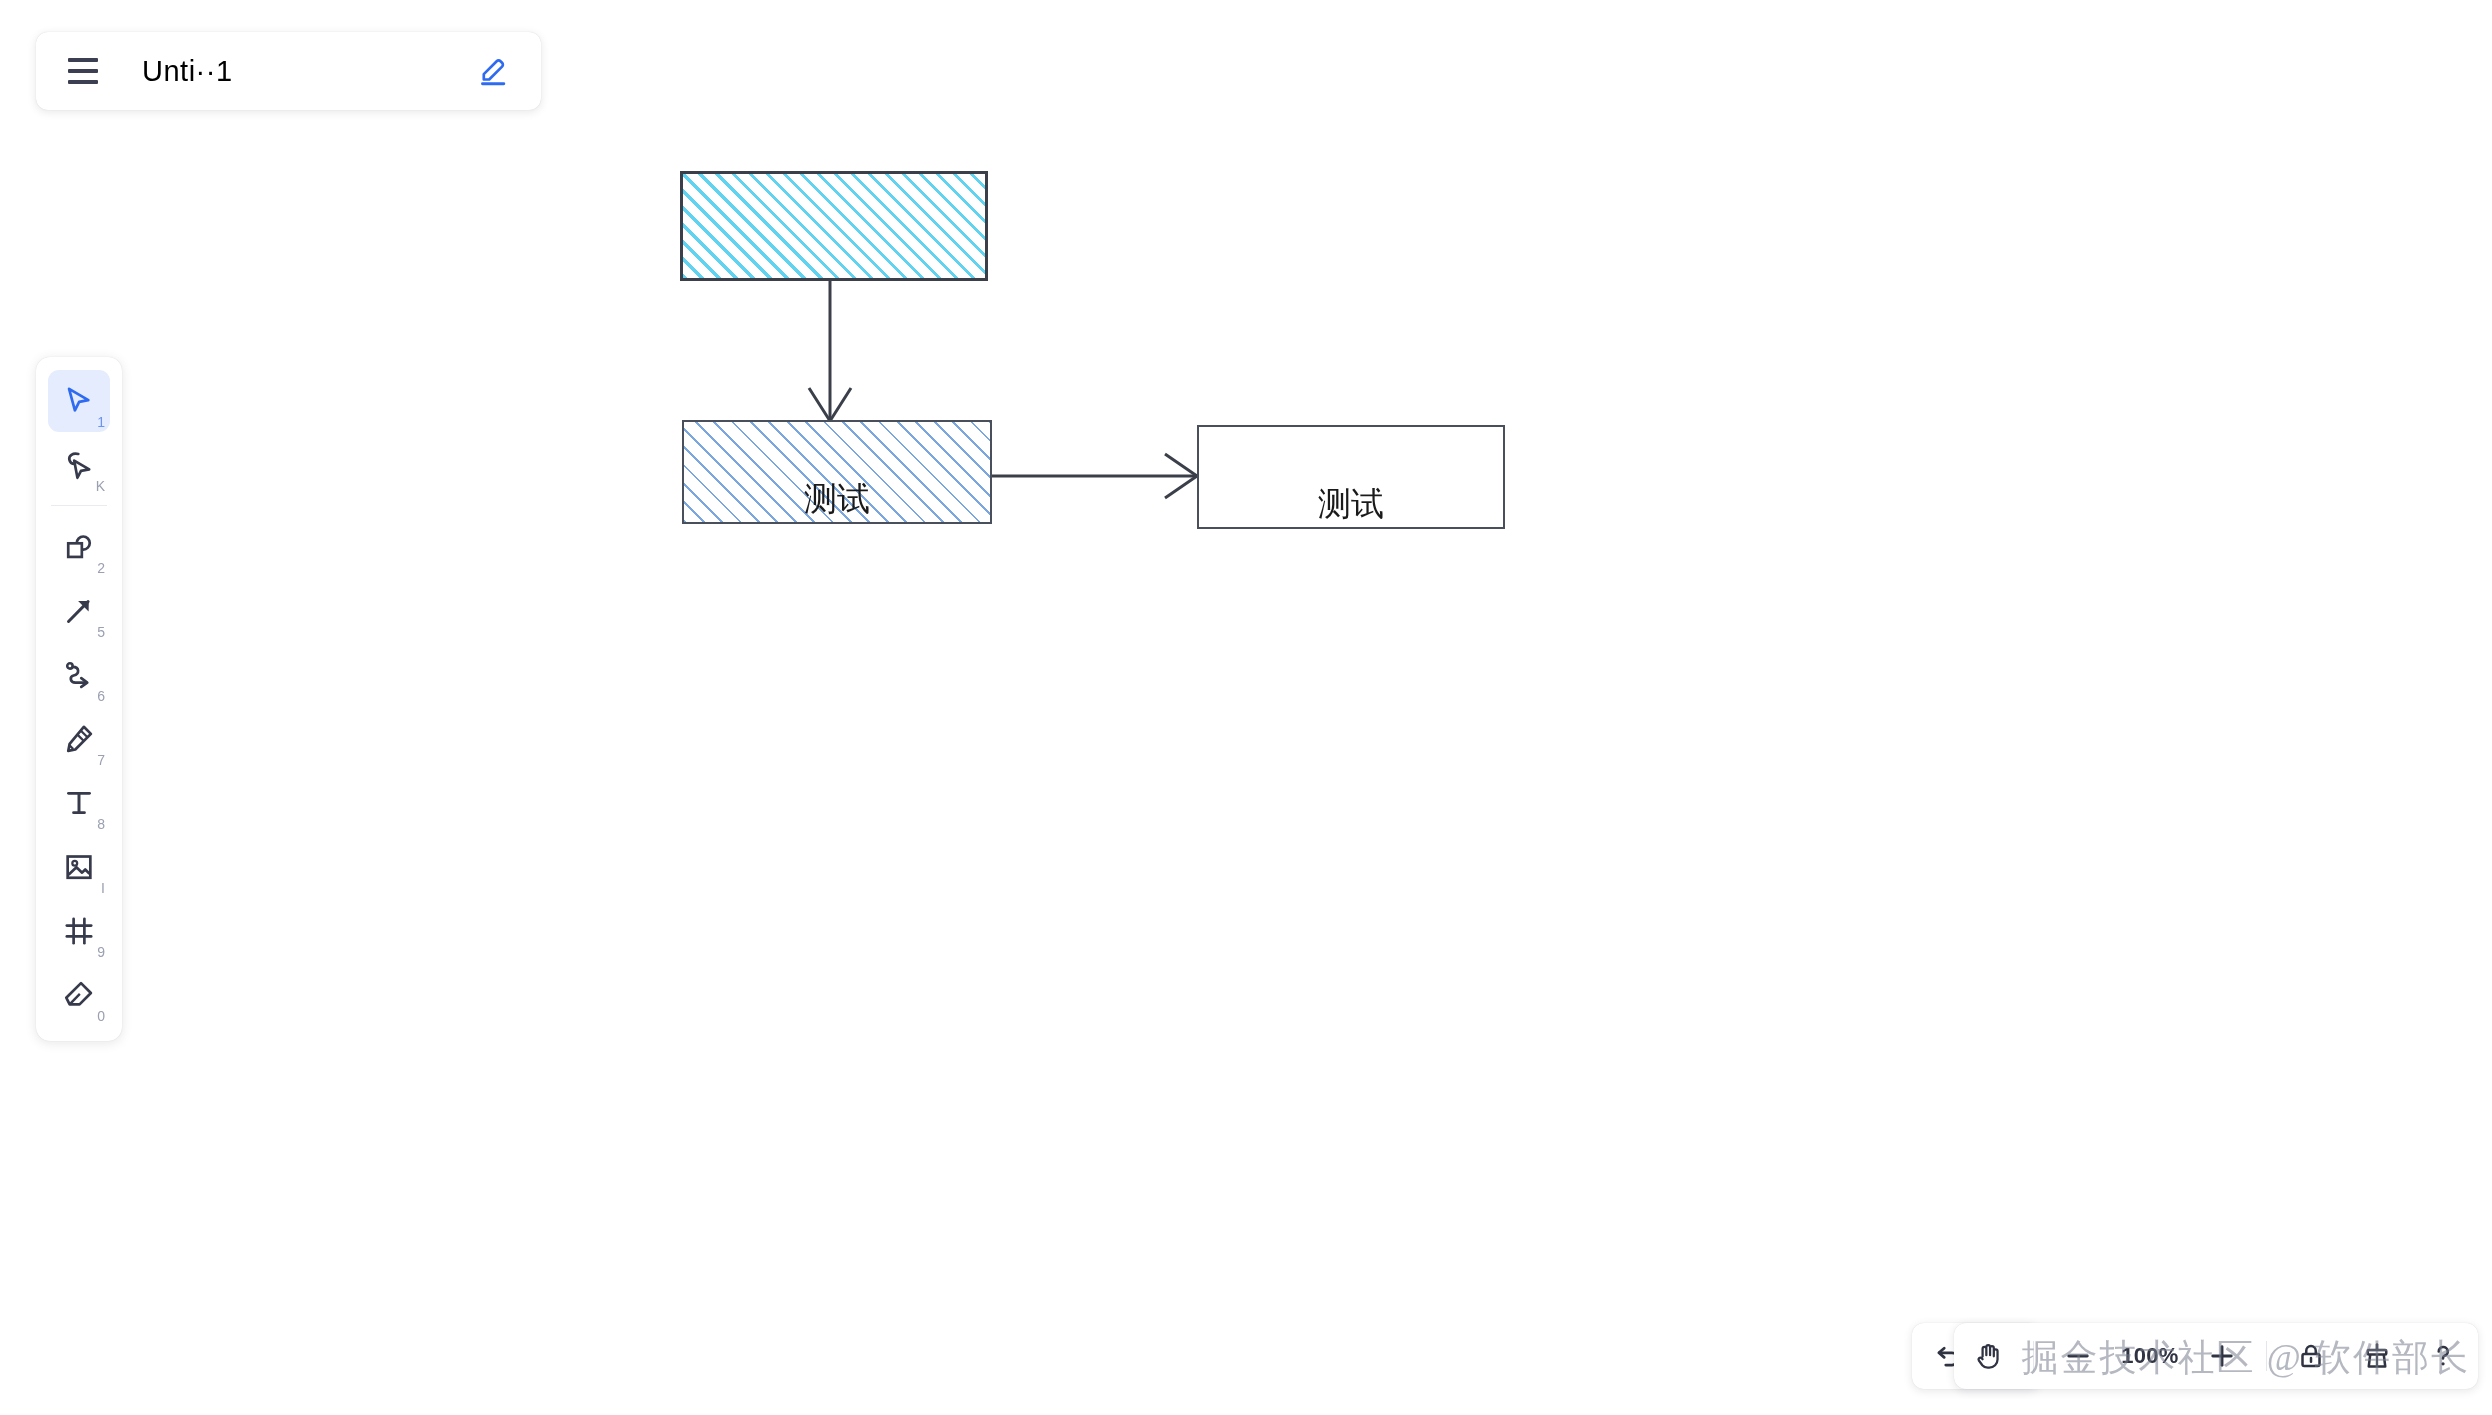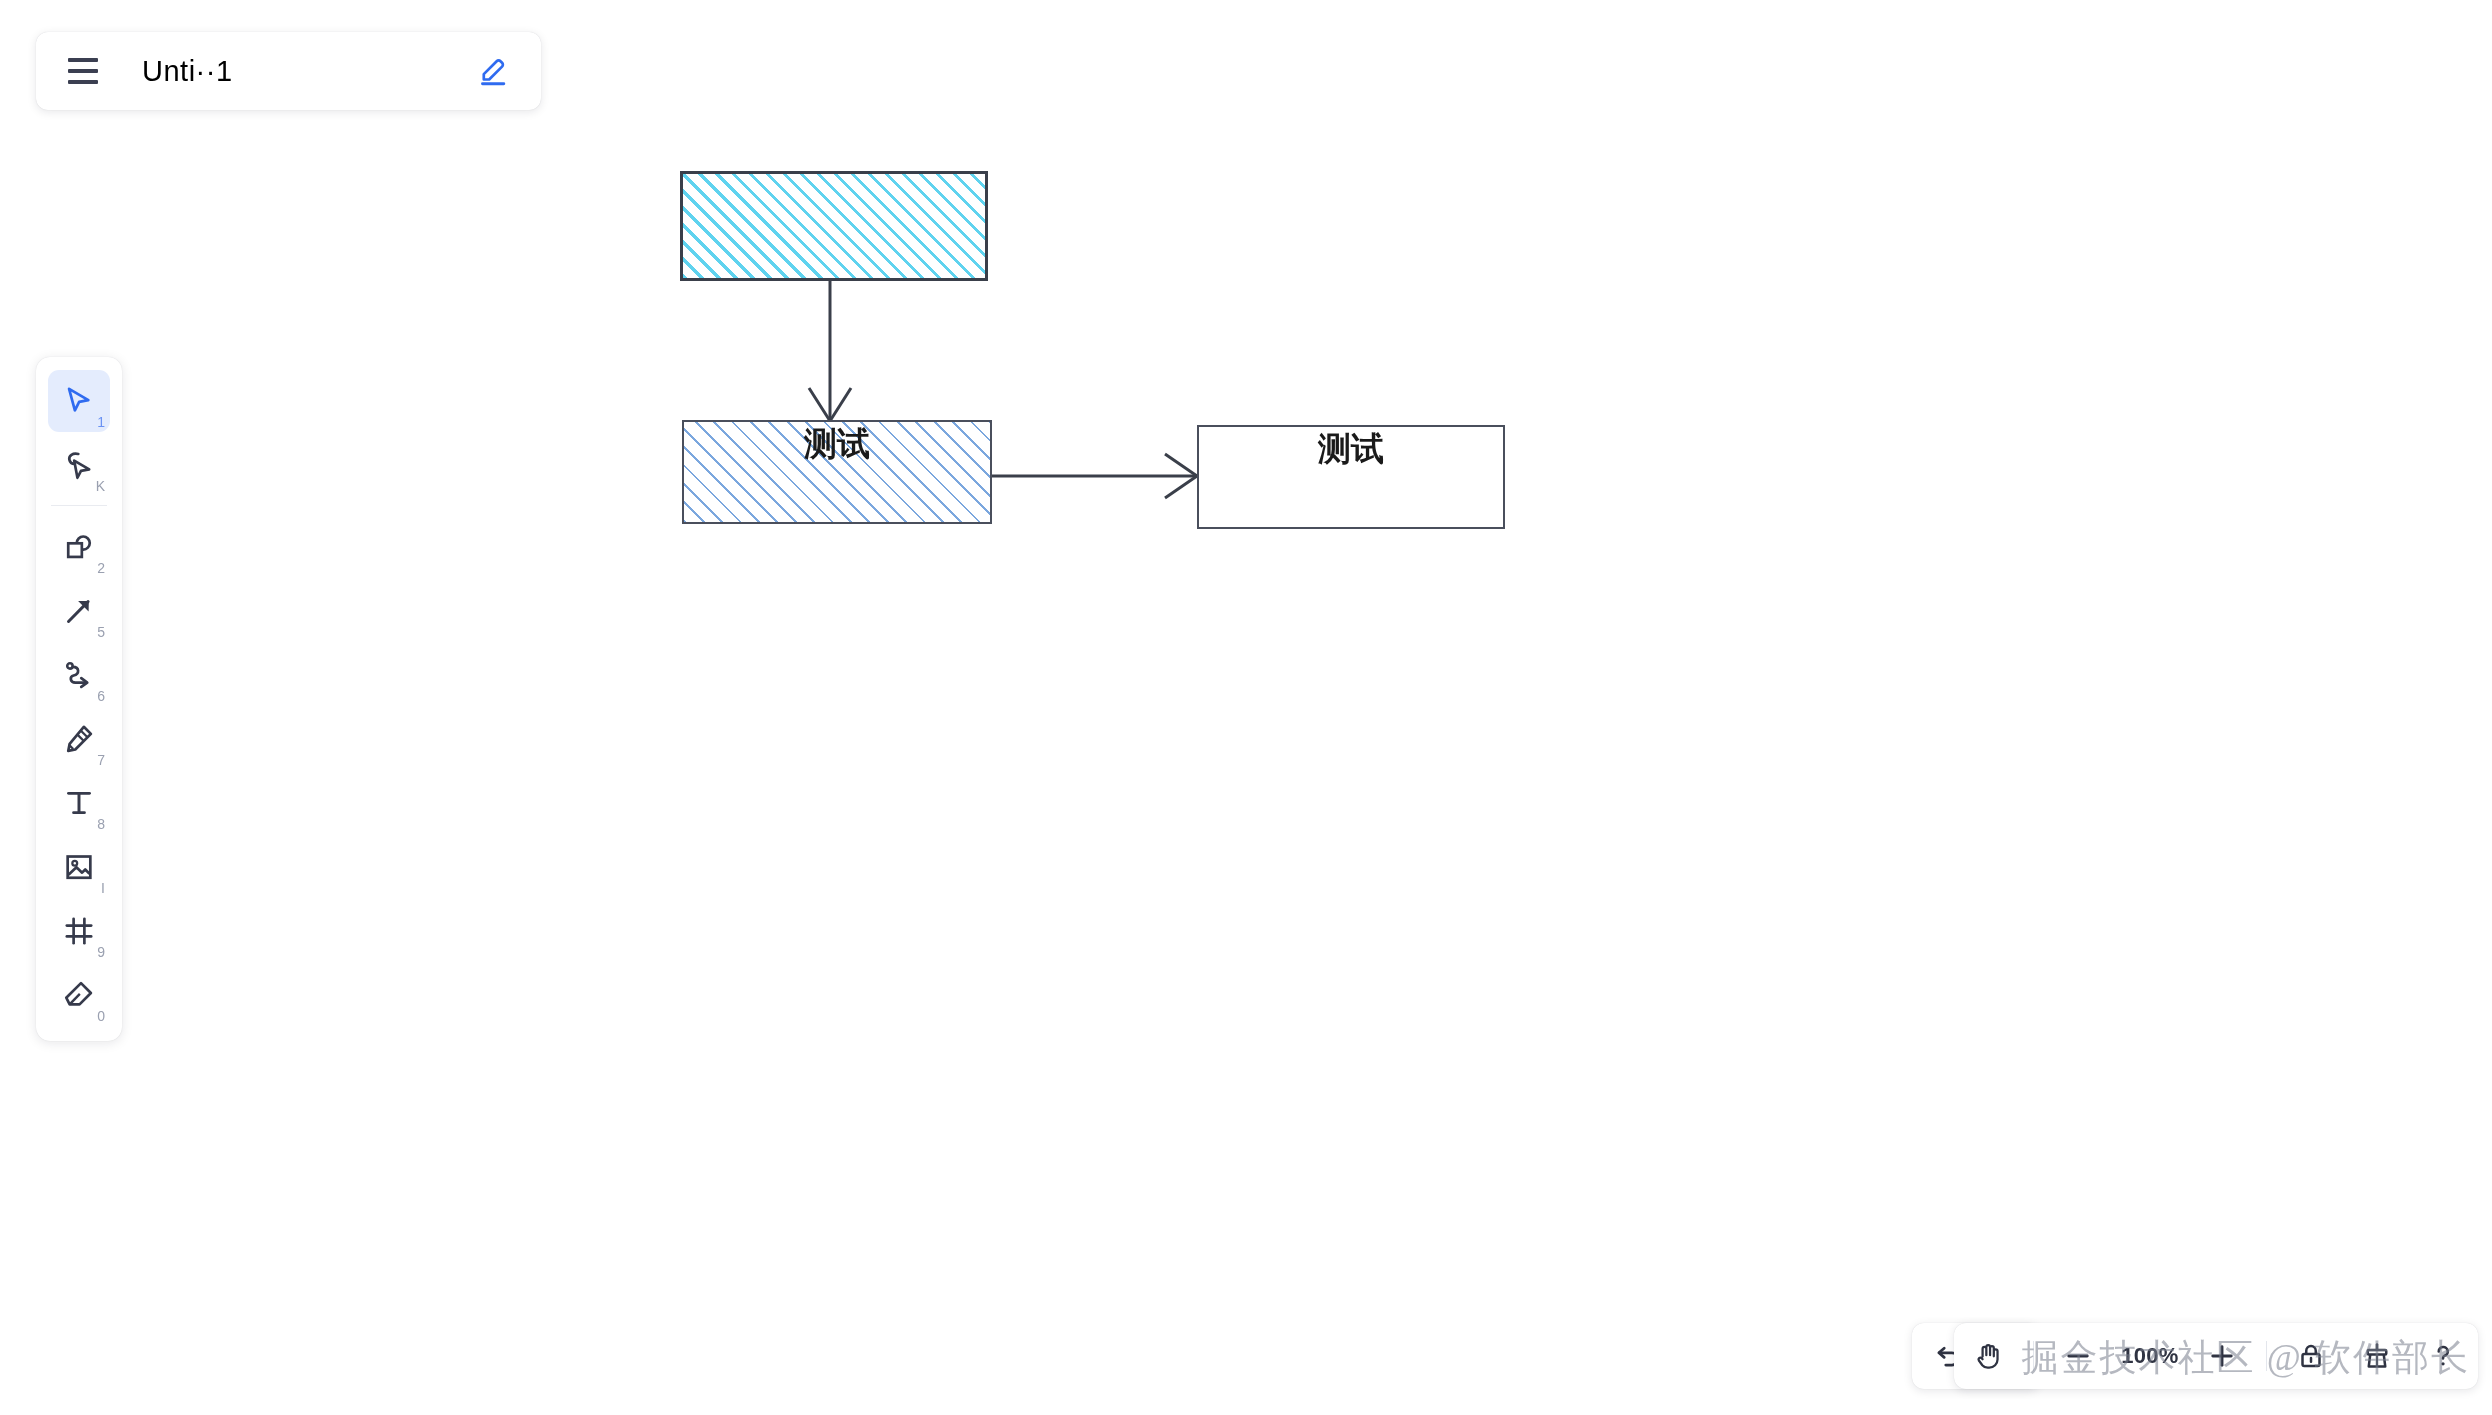--- a/index.html
+++ b/index.html
@@ -191,24 +191,23 @@
     pointer-events: none;
     z-index: 60;
     font-family: Liberation Serif, serif;
   }
 
   
   .shape {
     position: absolute;
     box-sizing: border-box;
     display: flex;
-    align-items: flex-start;
+    align-items: flex-end;
     justify-content: center;
     z-index: 10;
-    font-weight: bold;
   }
   .shape-label {
     font-size: 33px;
     color: #1a1a1a;
     font-family: "DejaVu Sans", "Liberation Sans", sans-serif;
     position: relative;
     z-index: 2;
   }
   #shape-1 {
     left: 680px;

